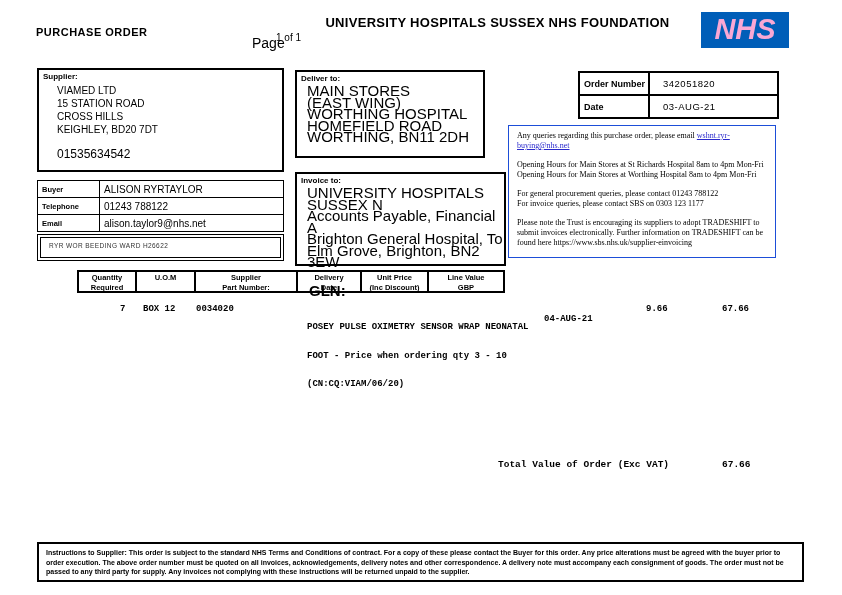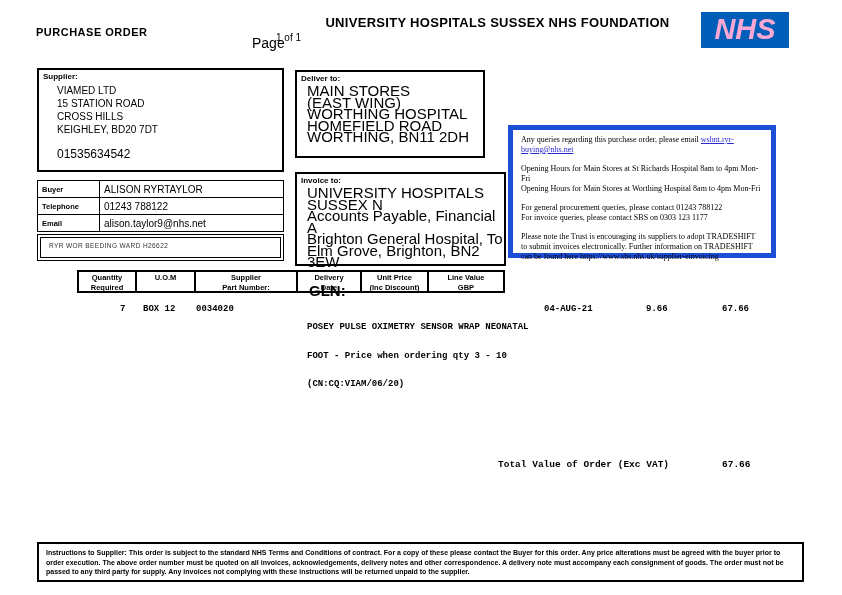--- a/index.html
+++ b/index.html
@@ -37,39 +37,39 @@
   .deliver-box { left:295px; top:70px; width:190px; height:88px; }
   .invoice-box { left:295px; top:172px; width:211px; height:94px; }
   .addr-sm { padding-left:10px; font-size:15px; line-height:11.5px; padding-top:2px; }
   .gln { padding-left:12px; font-size:15px; font-weight:bold; margin-top:14px; }
 
   .order-table { left:578px; top:71px; border-collapse:collapse; }
   .order-table td { border:2px solid #000; height:23px; vertical-align:middle; }
   .order-table td.lbl { width:70px; font-size:9px; font-weight:bold; padding-left:4px; }
   .order-table td.val { width:129px; font-size:9.5px; padding-left:13px; letter-spacing:.5px; }
 
-  .queries-box { left:508px; top:125px; width:268px; height:133px; border:5px solid #1d4ed8;
+  .queries-box { left:508px; top:125px; width:268px; height:133px; border:1px solid #1d4ed8;
     font-family:"Liberation Serif", serif; font-size:8px; line-height:10px; padding:5px 8px; }
   .queries-box .gap { height:9px; }
   .q-link { color:#2929cc; text-decoration:underline; }
 
   .items-header { left:77px; top:270px; display:flex; }
   .items-header .cell { border:2px solid #000; margin-left:-2px; height:23px; text-align:center;
     font-size:7.5px; font-weight:bold; line-height:9.5px; padding-top:1px; }
   .items-header .cell:first-child { margin-left:0; }
   .c-qty { width:60px; } .c-uom { width:61px; } .c-part { width:104px; }
   .c-desc { width:255px; text-align:left !important; padding-left:6px; }
   .c-date { width:66px; } .c-price { width:69px; } .c-val { width:78px; }
 
   .mono { font-family:"Liberation Mono", monospace; font-size:9px; font-weight:bold; white-space:pre; }
   .r-qty  { left:120px; top:304px; }
   .r-uom  { left:143px; top:304px; }
   .r-part { left:196px; top:304px; }
   .r-desc { left:307px; top:304px; line-height:9.5px; }
-  .r-date { left:544px; top:304px; }
+  .r-date { left:544px; top:314px; }
   .r-price{ left:646px; top:304px; }
   .r-val  { left:722px; top:304px; }
 
   .total-label { left:498px; top:459px; font-size:9.5px; }
   .total-value { left:722px; top:459px; font-size:9.5px; }
 
   .instructions-box { left:37px; top:542px; width:767px; height:40px; border:2px solid #000;
     padding:4px 7px; font-size:7px; font-weight:bold; line-height:9.6px; }
 </style>
 </head>
@@ -129,20 +129,32 @@
     <div class="box-label">Invoice to:</div>
     <div class="addr-sm">
       <div>UNIVERSITY HOSPITALS SUSSEX N</div>
       <div>Accounts Payable, Financial A</div>
       <div>Brighton General Hospital, To</div>
       <div>Elm Grove, Brighton, BN2 3EW</div>
     </div>
     <div class="gln">GLN:</div>
   </div>
 
+  <table class="abs order-table">
+    <tbody>
+        <tr>
+      <td class="lbl">Order Number</td>
+      <td class="val">342051820</td>
+    </tr>
+    <tr>
+      <td class="lbl">Date</td>
+      <td class="val">03-AUG-21</td>
+    </tr>
+  </tbody>
+    </table>
 
   <div class="abs queries-box">
     <div><span>Any queries regarding this purchase order, please email </span><span class="q-link">wshnt.ryr-buying@nhs.net</span></div>
     <div class="gap"></div>
     <div>Opening Hours for Main Stores at St Richards Hospital 8am to 4pm Mon-Fri</div>
     <div>Opening Hours for Main Stores at Worthing Hospital 8am to 4pm Mon-Fri</div>
     <div class="gap"></div>
     <div>For general procurement queries, please contact 01243 788122</div>
     <div>For invoice queries, please contact SBS on 0303 123 1177</div>
     <div class="gap"></div>

